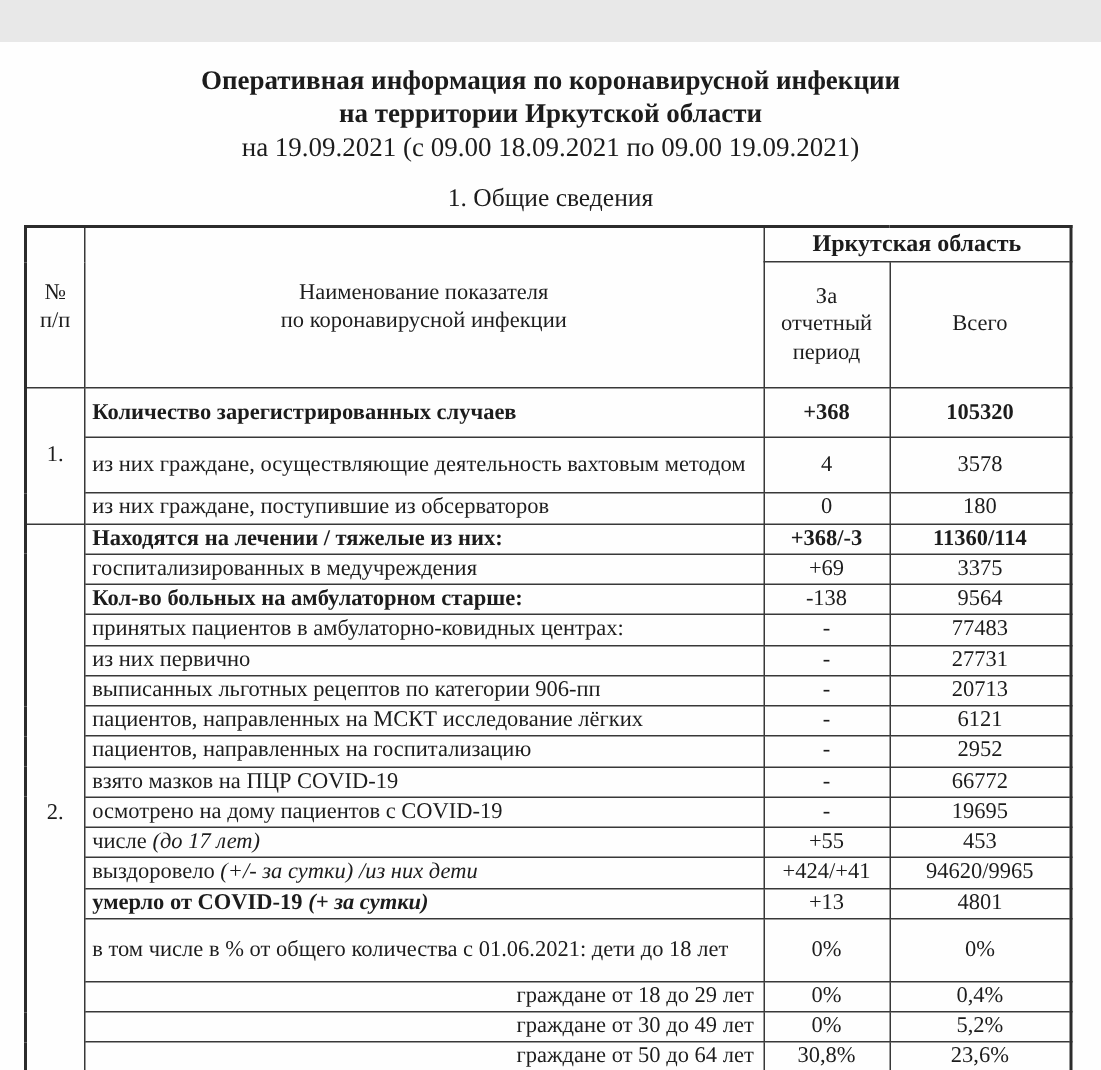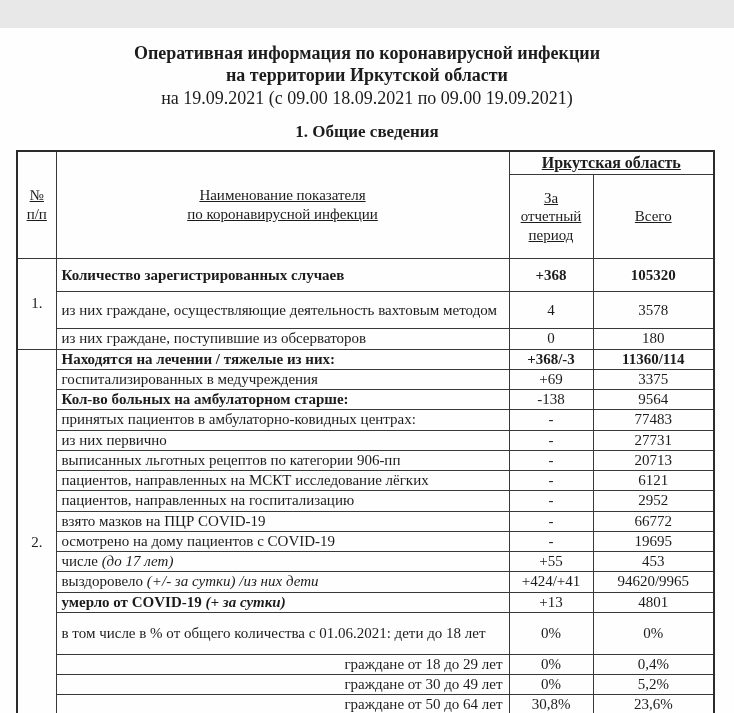--- a/index.html
+++ b/index.html
@@ -10,35 +10,35 @@
     font-family: "Liberation Serif", "DejaVu Serif", serif;
     color: #1c1c1c;
     overflow: hidden;
     padding-top: 15px;
     position: relative;
     margin-top: 28px;
   }
   .title-block { text-align: center; line-height: 1.22; }
   .title-bold { font-weight: bold; font-size: 18px; }
   .title-plain { font-size: 18px; margin-top: 1px; }
-  .section-heading { text-align: center; font-weight: bold; font-size: 17px; margin-top: 12px; }
+  .section-heading { text-align: center; font-weight: normal; font-size: 17px; margin-top: 12px; }
 
   table.general {
     border-collapse: collapse;
     table-layout: fixed;
     width: 697px;
     margin: 8px 0 0 16px;
     border: 2px solid #2c2c2c;
   }
   .general th, .general td {
     border: 1.5px solid #383838;
     padding: 1px 5px;
     overflow: hidden;
   }
-  thead th { font-weight: normal; text-align: center; vertical-align: middle; text-decoration: underline; }
+  thead th { font-weight: normal; text-align: center; vertical-align: middle; }
   th.region-hd { font-weight: bold; font-size: 16px; height: 24px; padding: 0 2px; }
   th.num-hd, th.name-hd { font-size: 15px; line-height: 1.25; }
   tr.subhead th { height: 84px; font-size: 15px; line-height: 1.25; padding: 2px 8px; }
 
   tbody tr { height: 20px; }
   tr.h33 { height: 33px; }
   tr.h37 { height: 37px; }
   tr.h18 { height: 18px; }
   tr.h42 { height: 42px; }
 

